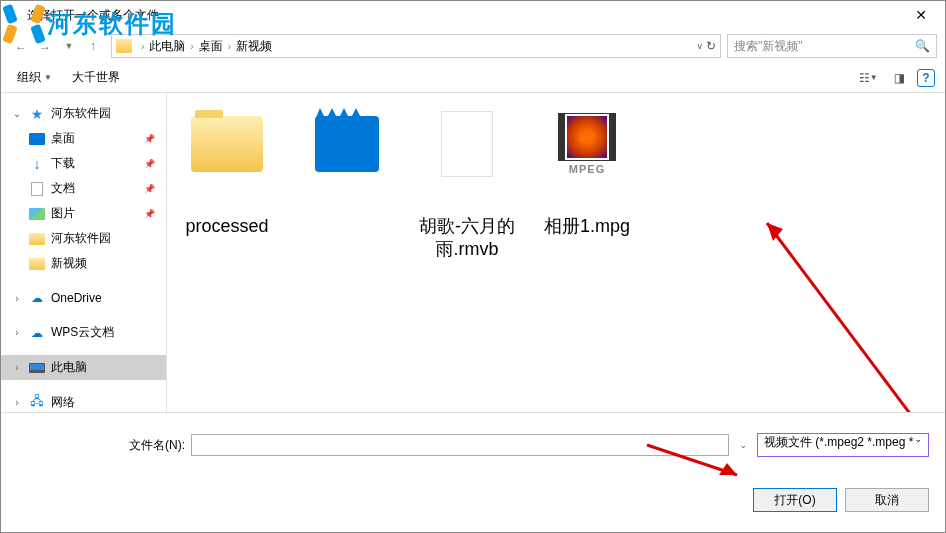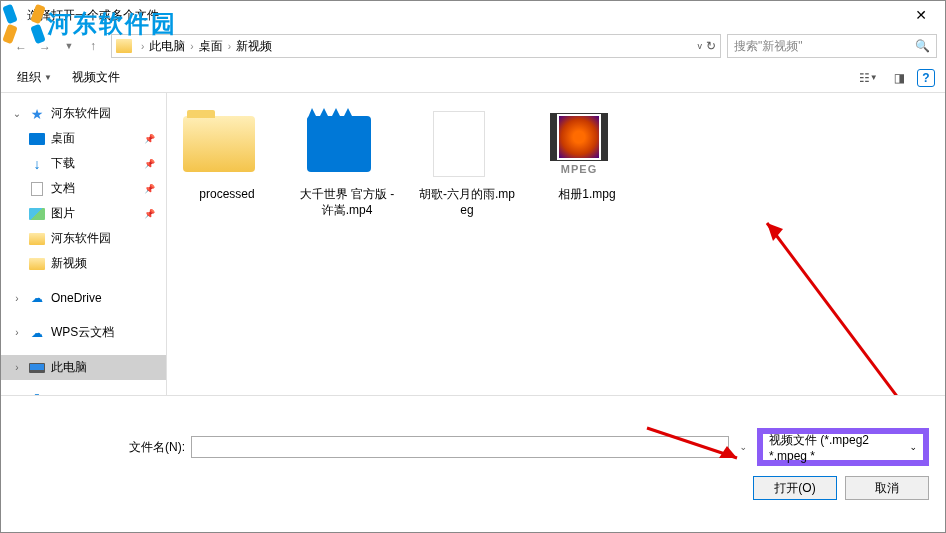--- a/index.html
+++ b/index.html
@@ -64,50 +64,50 @@
     .ico-doc { background: #fff; border: 1px solid #aaa; width: 12px; height: 14px; }
     .ico-pic { background: linear-gradient(135deg, #4ec3e8 50%, #7bd17b 50%); width: 16px; height: 12px; border-radius: 1px; }
     .ico-cloud { color: #0078d7; font-size: 12px; }
     .ico-wps { color: #0078d7; font-size: 12px; }
     .ico-pc { background: #555; width: 16px; height: 10px; border-radius: 1px; position: relative; }
     .ico-pc::after { content: ""; position: absolute; background: #2e8ae6; left: 1px; top: 1px; right: 1px; bottom: 3px; }
     .ico-net { color: #0078d7; font-size: 12px; }
     
     
     .files { flex: 1; padding: 12px 10px; display: flex; flex-wrap: wrap; align-content: flex-start; gap: 8px 20px; position: relative; }
-    .file-item { width: 100px; display: flex; flex-direction: column; text-align: center; }
+    .file-item { width: 100px; display: flex; flex-direction: column; align-items: center; text-align: center; }
     .file-thumb { width: 84px; height: 78px; display: flex; align-items: center; justify-content: center; margin-bottom: 4px; }
-    .file-name { font-size: 12px; line-height: 1.3; word-break: break-all; }
+    .file-name { font-size: 18px; line-height: 1.3; word-break: break-all; margin-top: 28px; }
     .th-folder { width: 72px; height: 56px; background: linear-gradient(#ffeeb6, #f4c44b); border-radius: 4px; position: relative; }
     .th-folder::before { content: ""; position: absolute; top: -6px; left: 4px; width: 28px; height: 8px; background: #f7d268; border-radius: 2px 2px 0 0; }
     .th-swf { width: 56px; height: 68px; background: #fff; border: 1px solid #e0e0e0; display: flex; align-items: center; justify-content: center; }
     .th-swf .inner { width: 40px; height: 44px; background: linear-gradient(#5aa8e6, #4a8cc7); position: relative; border: 1px solid #888; }
     .th-swf .inner::after { content: "♪"; position: absolute; right: -6px; bottom: -6px; color: #0078d7; font-size: 18px; background: #fff; border-radius: 50%; width: 20px; height: 20px; display: flex; align-items: center; justify-content: center; }
     .th-vid { width: 64px; height: 56px; background: #0078d7; position: relative; border-radius: 4px; }
     .th-vid::before { content: ""; position: absolute; top: -8px; left: 0; width: 50px; height: 12px; background: #0078d7; clip-path: polygon(0 100%, 10% 0, 22% 100%, 34% 0, 46% 100%, 58% 0, 70% 100%, 82% 0, 94% 100%); }
     .th-blank { width: 52px; height: 66px; background: #fff; border: 1px solid #e0e0e0; }
     .th-mpeg { display: flex; flex-direction: column; align-items: center; }
     .th-mpeg .strip { width: 58px; height: 48px; background: linear-gradient(90deg, #333 0, #333 6px, transparent 6px, transparent calc(100% - 6px), #333 calc(100% - 6px)); position: relative; border: 1px solid #333; }
     .th-mpeg .strip::before { content: ""; position: absolute; inset: 2px 8px; background: radial-gradient(circle, #ff6b00 20%, #c73a00 60%, #4a0080 100%); }
     .th-mpeg .lbl { font-weight: bold; color: #888; font-size: 11px; letter-spacing: 1px; margin-top: 2px; }
     
     
     .arrow1 { position: absolute; pointer-events: none; }
     .arrow1 svg { display: block; }
     
     
-    .bottom { border-top: 1px solid #e0e0e0; padding: 32px 16px; display: flex; flex-direction: column; gap: 10px; position: relative; }
+    .bottom { border-top: 1px solid #e0e0e0; padding: 20px 16px; display: flex; flex-direction: column; position: relative; }
     .fn-row { display: flex; align-items: center; gap: 6px; padding-left: 112px; }
     .fn-label { }
     .fn-input { flex: 1; height: 22px; border: 1px solid #aaa; padding: 0 4px; }
     .fn-dd { font-size: 9px; color: #555; padding: 0 4px; }
-    .filter { width: 172px; height: 38px; border: 6px solid #8b5cf6; display: flex; align-items: center; padding: 0 6px; }
+    .filter { width: 172px; height: 24px; border: 1px solid #8b5cf6; display: flex; padding: 0 6px; }
     .filter .sp { flex: 1; }
     .filter .dd { font-size: 9px; }
-    .btn-row { display: flex; justify-content: flex-end; gap: 8px; }
+    .btn-row { display: flex; justify-content: flex-end; gap: 8px; margin-top: 31px; }
     .btn { width: 84px; height: 24px; border: 1px solid #aaa; background: #f0f0f0; display: flex; align-items: center; justify-content: center; }
     .btn.primary { border: 1px solid #0078d7; }
   </style>
 </head>
 <body>
 
 <div class="watermark">
   <div class="logo">
     <div class="logo-icon">
         <div class="a1"></div>
@@ -151,21 +151,21 @@
     <span class="sp"></span>
     <span class="mag">🔍</span>
   </div>
 </div>
 
 <div class="toolbar">
   <span class="tb-item">
       <span>组织</span>
       <span class="dd">▼</span>
     </span>
-  <span class="tb-item">视频文件</span>
+  <span class="tb-item">大千世界</span>
   <span class="sp"></span>
   <span class="view-btn">☷ <span style="font-size:8px;">▼</span></span>
   <span class="view-btn">◨</span>
   <span class="help">?</span>
 </div>
 
 <div class="main">
   <div class="sidebar">
     <div class="sb-item top">
       <span class="chev">⌄</span>
@@ -249,27 +249,26 @@
     <div class="file-item">
         <div class="file-thumb">
           <div class="th-folder"></div>
         </div>
         <div class="file-name">processed</div>
       </div>
       <div class="file-item">
         <div class="file-thumb">
           <div class="th-vid"></div>
         </div>
-        <div class="file-name">大千世界 官方版 - 许嵩.mp4</div>
       </div>
       <div class="file-item">
         <div class="file-thumb">
           <div class="th-blank"></div>
         </div>
-        <div class="file-name">胡歌-六月的雨.mpeg</div>
+        <div class="file-name">胡歌-六月的雨.rmvb</div>
       </div>
       <div class="file-item">
         <div class="file-thumb">
           <div class="th-mpeg">
             <div class="strip"></div>
             <div class="lbl">MPEG</div>
           </div>
         </div>
         <div class="file-name">相册1.mpg</div>
       </div>

